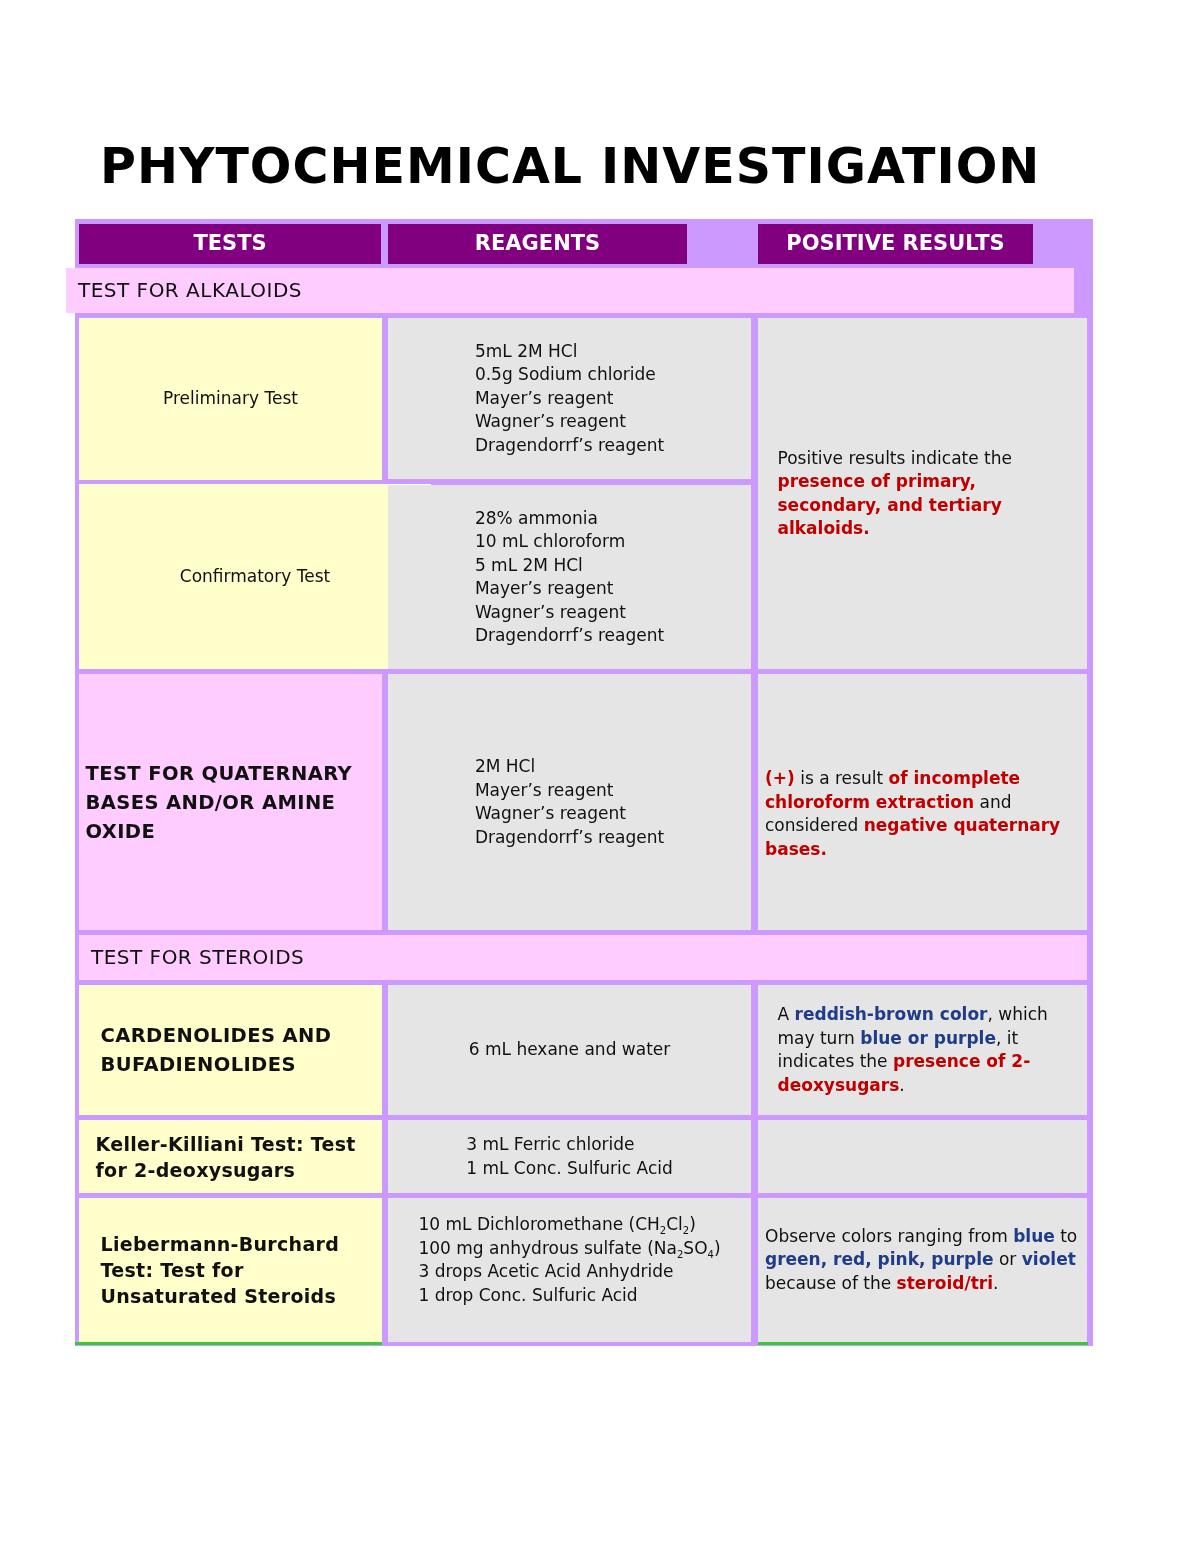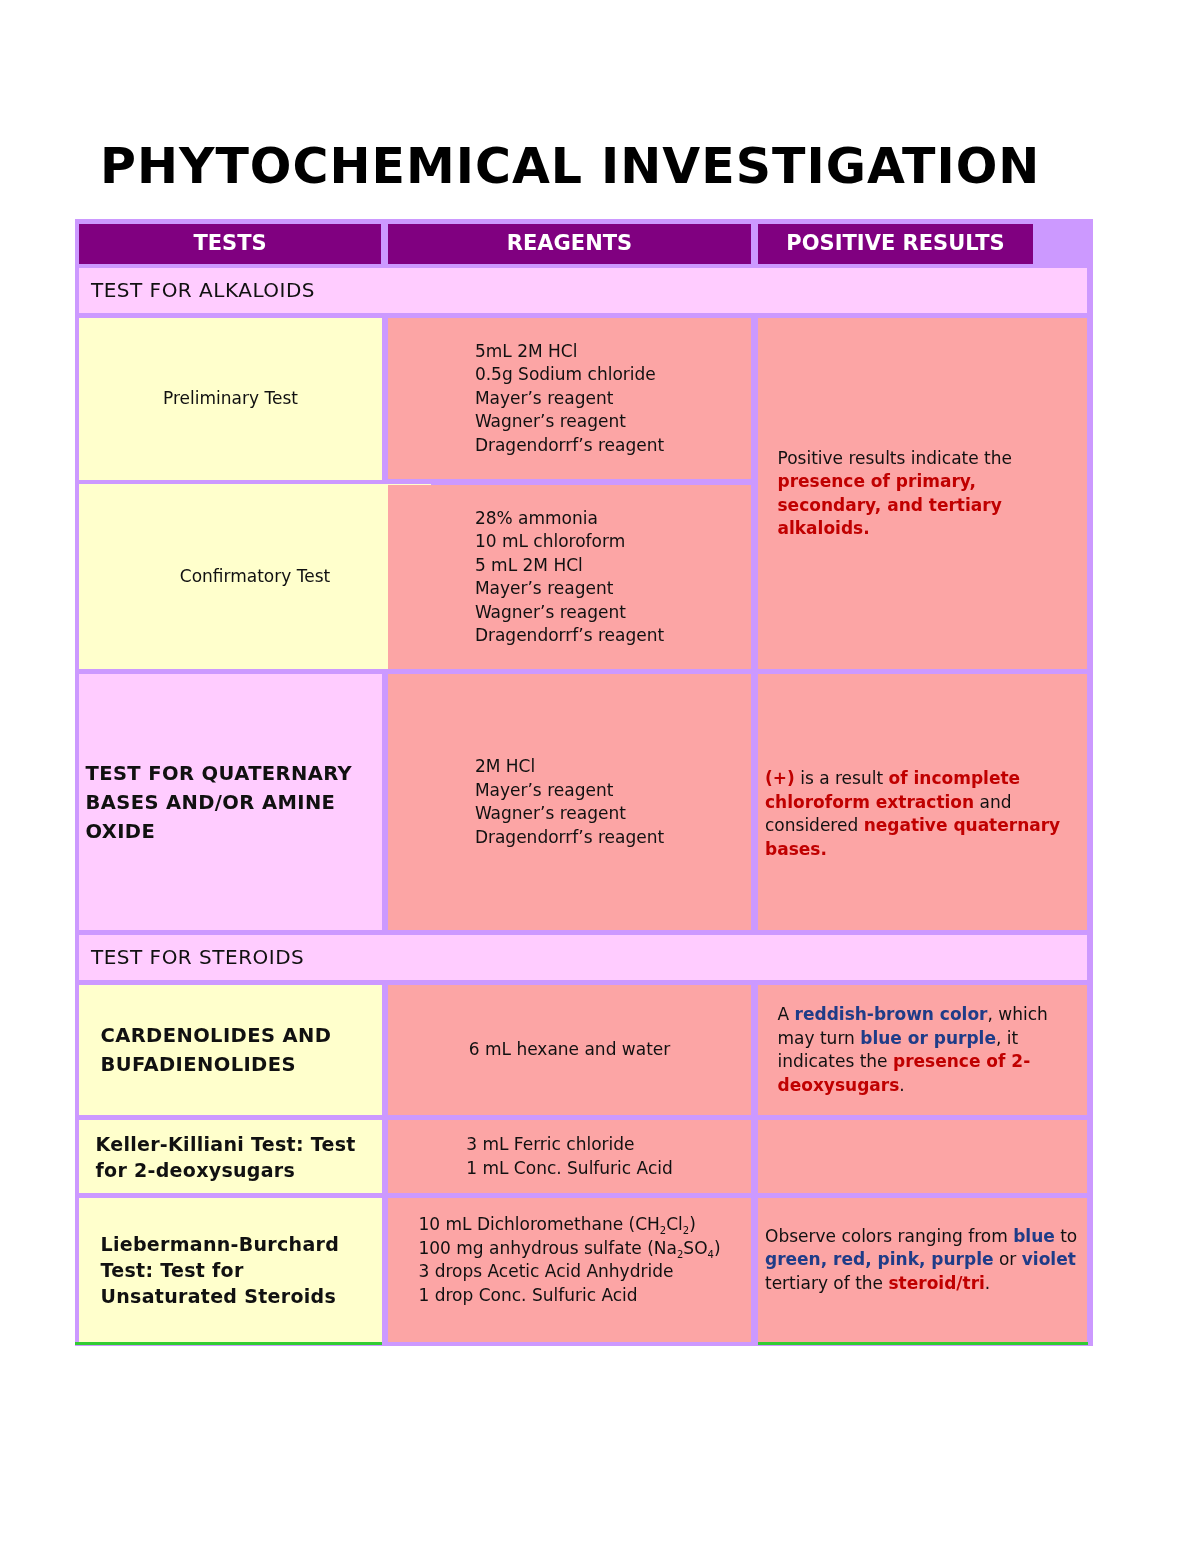--- a/index.html
+++ b/index.html
@@ -3,41 +3,41 @@
 <meta charset="utf-8">
 <style>
   html, body { margin:0; padding:0; background:#ffffff; }
   body { width:1200px; height:1553px; position:relative; font-family:"DejaVu Sans", sans-serif; color:#111; }
   .title { position:absolute; left:100px; top:138px; font-size:49px; font-weight:bold; letter-spacing:1px; color:#000; white-space:nowrap; }
   .cell { position:absolute; box-sizing:border-box; display:flex; align-items:center; justify-content:center; text-align:left; font-size:17px; line-height:23.5px; }
   .hdr { background:#800080; color:#fff; font-weight:bold; font-size:21px; }
   .sec { background:#ffccff; justify-content:flex-start; padding-left:12px; font-size:20px; letter-spacing:0.5px; }
   .yel { background:#ffffcc; }
   .pink { background:#ffccff; }
-  .wht { background:#fca5a5; }
+  .wht { background:#e5e5e5; }
   .big { font-size:19.5px; line-height:29px; font-weight:bold; letter-spacing:0.4px; }
   .bold20 { font-size:19px; line-height:26px; font-weight:bold; letter-spacing:0.3px; }
   .red { color:#c00000; font-weight:bold; }
   .blue { color:#1f3c88; font-weight:bold; }
   .lines span { display:block; }
   .green-line { position:absolute; height:3px; background:#33cc33; }
   sub { font-size:10px; line-height:0; }
 </style>
 </head>
 <body>
 
 <div class="title">PHYTOCHEMICAL INVESTIGATION</div>
 
 <div style="position:absolute;left:75px;top:219px;width:1018px;height:1127px;background:#cc99ff;"></div>
 
 <div class="cell hdr" style="left:79px;top:224px;width:302px;height:40px;">TESTS</div>
-<div class="cell hdr" style="left:388px;top:224px;width:363px;height:40px;">REAGENTS</div>
+<div class="cell hdr" style="left:388px;top:224px;width:299px;height:40px;">REAGENTS</div>
 <div class="cell hdr" style="left:758px;top:224px;width:275px;height:40px;">POSITIVE RESULTS</div>
 
-<div class="cell sec" style="left:79px;top:268px;width:1008px;height:45px;">TEST FOR ALKALOIDS</div>
+<div class="cell sec" style="left:66px;top:268px;width:1008px;height:45px;">TEST FOR ALKALOIDS</div>
 
 <div class="cell yel" style="left:79px;top:318px;width:303px;height:162px;">Preliminary Test</div>
 <div class="cell wht lines" style="left:388px;top:318px;width:363px;height:161px;">
   <div>
     <span>5mL 2M HCl</span>
     <span>0.5g Sodium chloride</span>
     <span>Mayer’s reagent</span>
     <span>Wagner’s reagent</span>
     <span>Dragendorrf’s reagent</span>
   </div>
@@ -111,18 +111,18 @@
 <div class="cell wht lines" style="left:388px;top:1198px;width:363px;height:144px;">
   <div style="margin-top:-20px;">
     <span><i style="font-style:normal">10 mL Dichloromethane (CH</i><sub>2</sub><i style="font-style:normal">Cl</i><sub>2</sub><i style="font-style:normal">)</i></span>
     <span><i style="font-style:normal">100 mg anhydrous sulfate (Na</i><sub>2</sub><i style="font-style:normal">SO</i><sub>4</sub><i style="font-style:normal">)</i></span>
     <span>3 drops Acetic Acid Anhydride</span>
     <span>1 drop Conc. Sulfuric Acid</span>
   </div>
 </div>
 <div class="cell wht" style="left:758px;top:1198px;width:329px;height:144px;">
   <div style="width:315px;margin-top:-20px;">
-    <span>Observe colors ranging from </span><span class="blue">blue</span><span> to </span><span class="blue">green, red, pink, purple</span><span> or </span><span class="blue">violet</span><span> tertiary of the </span><span class="red">steroid/tri</span><span>.</span>
+    <span>Observe colors ranging from </span><span class="blue">blue</span><span> to </span><span class="blue">green, red, pink, purple</span><span> or </span><span class="blue">violet</span><span> because of the </span><span class="red">steroid/tri</span><span>.</span>
   </div>
 </div>
 
 <div class="green-line" style="left:75px;top:1342px;width:307px;"></div>
 <div class="green-line" style="left:758px;top:1342px;width:330px;"></div>
 
 </body></html>

